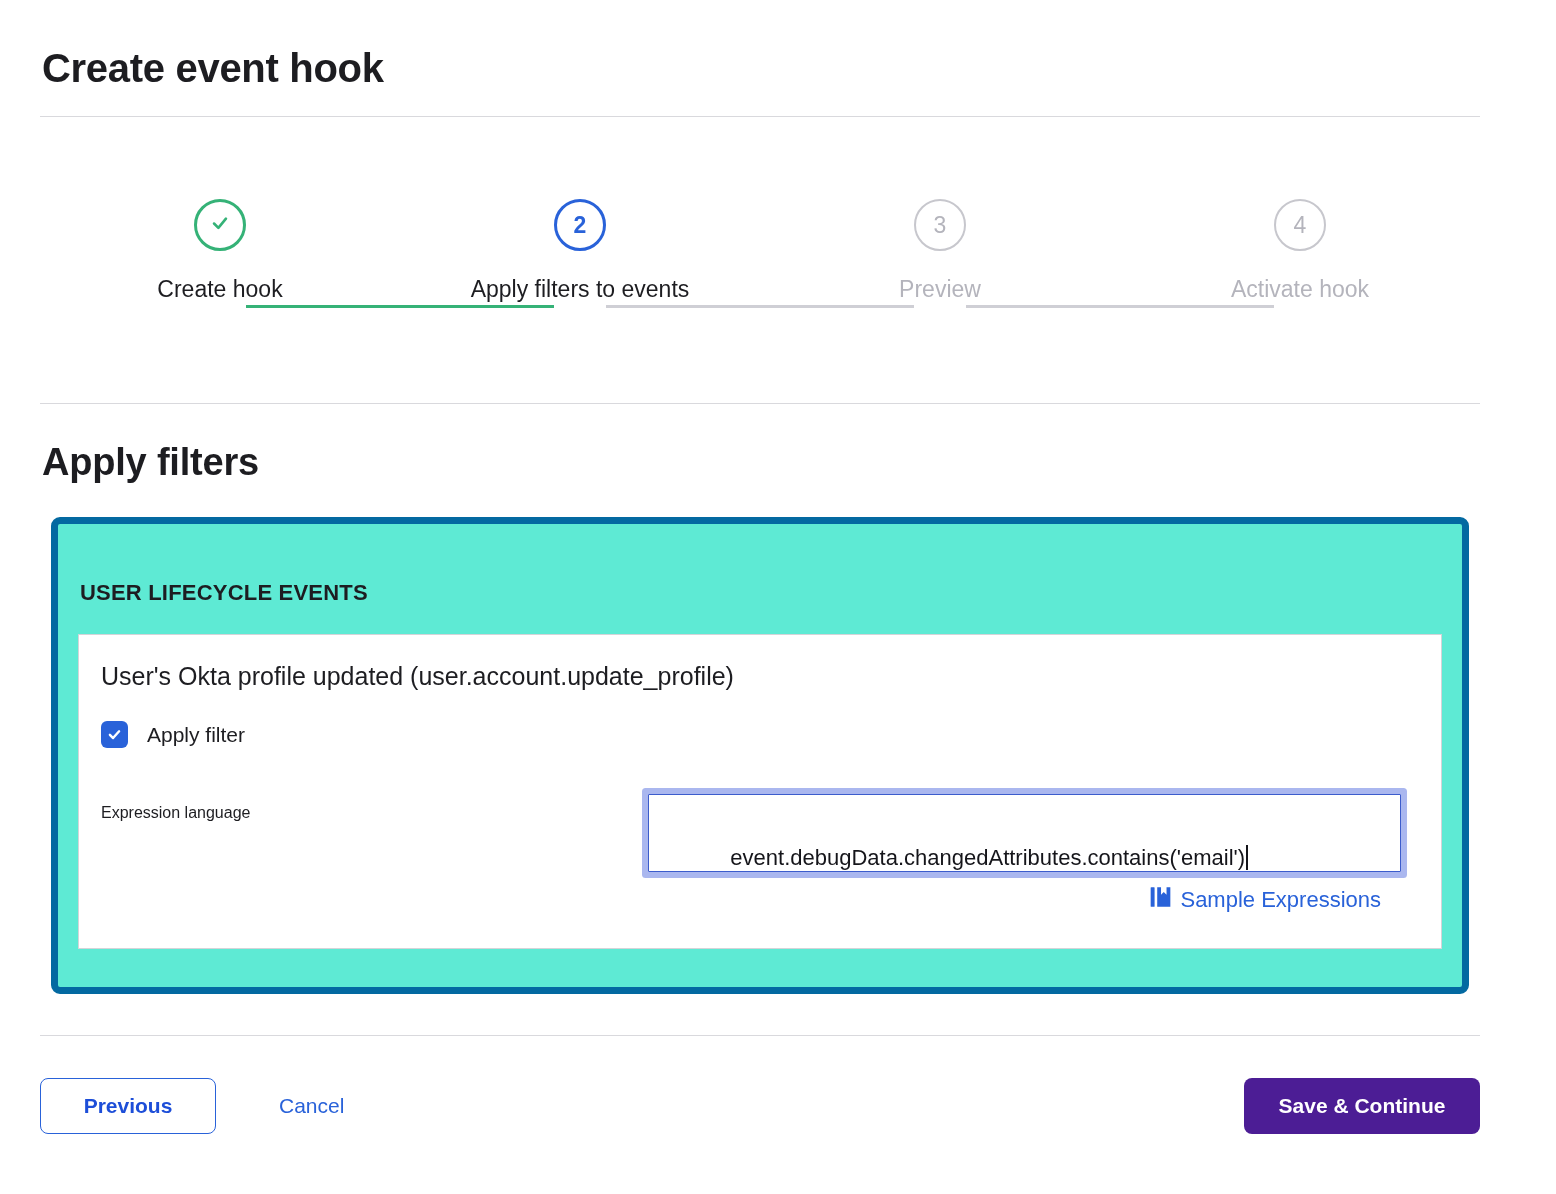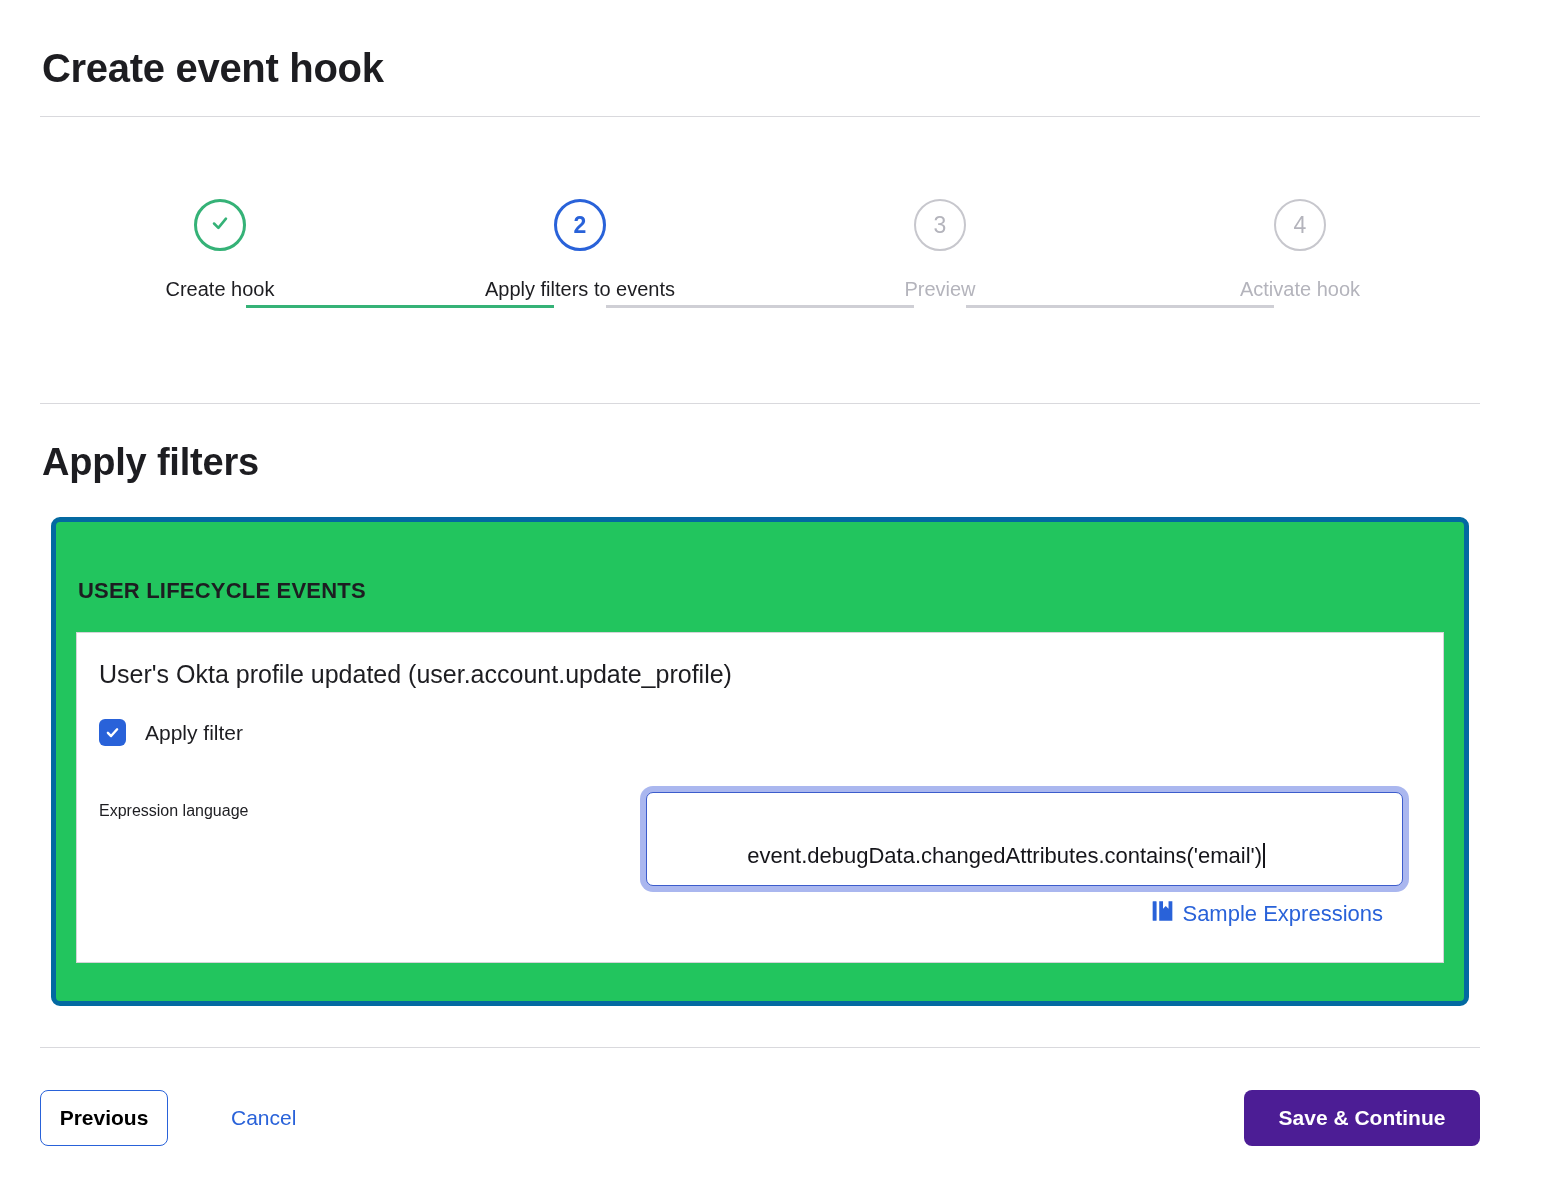--- a/index.html
+++ b/index.html
@@ -32,42 +32,42 @@
     width: 52px; height: 52px; border-radius: 50%;
     background: #fff; display: flex; align-items: center; justify-content: center;
     position: relative; z-index: 2;
   }
   .step-complete .step-circle { border: 3px solid #35b277; }
   .step-current  .step-circle { border: 3px solid #2962d9; }
   .step-upcoming .step-circle { border: 2.5px solid #c7c7cd; }
   .step-number { font-size: 23px; font-weight: 700; }
   .step-current  .step-number { color: #2962d9; }
   .step-upcoming .step-number { color: #b4b4bc; font-weight: 500; }
-  .step-label { margin-top: 26px; font-size: 20px; line-height: 24px; text-align: center; color: #1d1d21; }
+  .step-label { margin-top: 26px; font-size: 23px; line-height: 24px; text-align: center; color: #1d1d21; }
   .step-upcoming .step-label { color: #b4b4bc; }
   .connector {
     position: absolute; top: 106px; height: 3px; z-index: 1;
     left: calc(50% + 26px); width: calc(100% - 52px);
   }
   .connector-green { background: #35b277; }
   .connector-gray  { background: #cfcfd5; }
 
   
   h2.section-heading {
     margin: 36px 0 0 2px;
     font-size: 38px; line-height: 44px; font-weight: 700;
     letter-spacing: -0.2px;
   }
 
   
   .card {
     margin-top: 33px; margin-left: 11px; width: 1418px;
-    border: 5px solid #0369a1; border-radius: 9px;
+    border: 7px solid #0369a1; border-radius: 9px;
     padding: 56px 20px 38px 20px;
-    background: #22c55e;
+    background: #5eead4;
   }
   .group-heading {
     font-size: 22px; font-weight: 700; letter-spacing: 0.2px;
     line-height: 26px; padding-left: 2px;
   }
   .event-box {
     margin-top: 28px;
     border: 1px solid #d4d4d8;
     padding: 28px 20px 34px 22px;
     background: #fff;
@@ -82,25 +82,25 @@
     cursor: pointer; flex: none;
   }
   .checkbox svg { display: block; }
   .checkbox-label { margin-left: 19px; font-size: 21px; }
 
   
   .expression-row { margin-top: 46px; display: flex; align-items: flex-start; }
   .expression-label { width: 547px; flex: none; font-size: 16px; line-height: 26px; padding-top: 6px; }
   .expression-field-wrap { flex: 1; margin-right: 20px; }
   .expression-field {
-    width: 100%; height: 94px;
+    width: 100%; height: 78px;
     background: #fff;
-    border: 1.5px solid #3c5ccc; border-radius: 7px;
+    border: 1.5px solid #3c5ccc; border-radius: 1px;
     box-shadow: 0 0 0 6px #aab7ef;
-    padding: 21px 27px;
+    padding: 21px 8px;
     font-size: 22px; line-height: 28px; color: #15151a;
     cursor: text; white-space: pre-wrap; word-break: break-all;
   }
   .caret {
     display: inline-block; width: 2px; height: 25px;
     background: #15151a; vertical-align: text-bottom; margin-left: 1px;
   }
   .sample-row {
     margin-top: 14px; margin-right: 20px;
     display: flex; justify-content: flex-end; align-items: flex-end;
@@ -114,22 +114,22 @@
   
   .divider-3 { margin-top: 41px; }
   .footer-row { margin-top: 42px; display: flex; align-items: center; }
   .btn {
     font-family: "Liberation Sans", sans-serif;
     font-size: 21px; font-weight: 700;
     height: 56px; border-radius: 8px; cursor: pointer;
     display: flex; align-items: center; justify-content: center;
   }
   .btn-secondary {
-    width: 128px;
-    background: #fff; color: #000000;
+    width: 176px;
+    background: #fff; color: #1d4ed8;
     border: 1px solid #2962d9;
   }
   .link-cancel {
     margin-left: 63px;
     color: #2962d9; font-size: 21px; font-weight: 400;
     text-decoration: none; cursor: pointer;
   }
   .btn-primary {
     margin-left: auto; width: 236px;
     background: #4c1d95; color: #fff; border: none;

